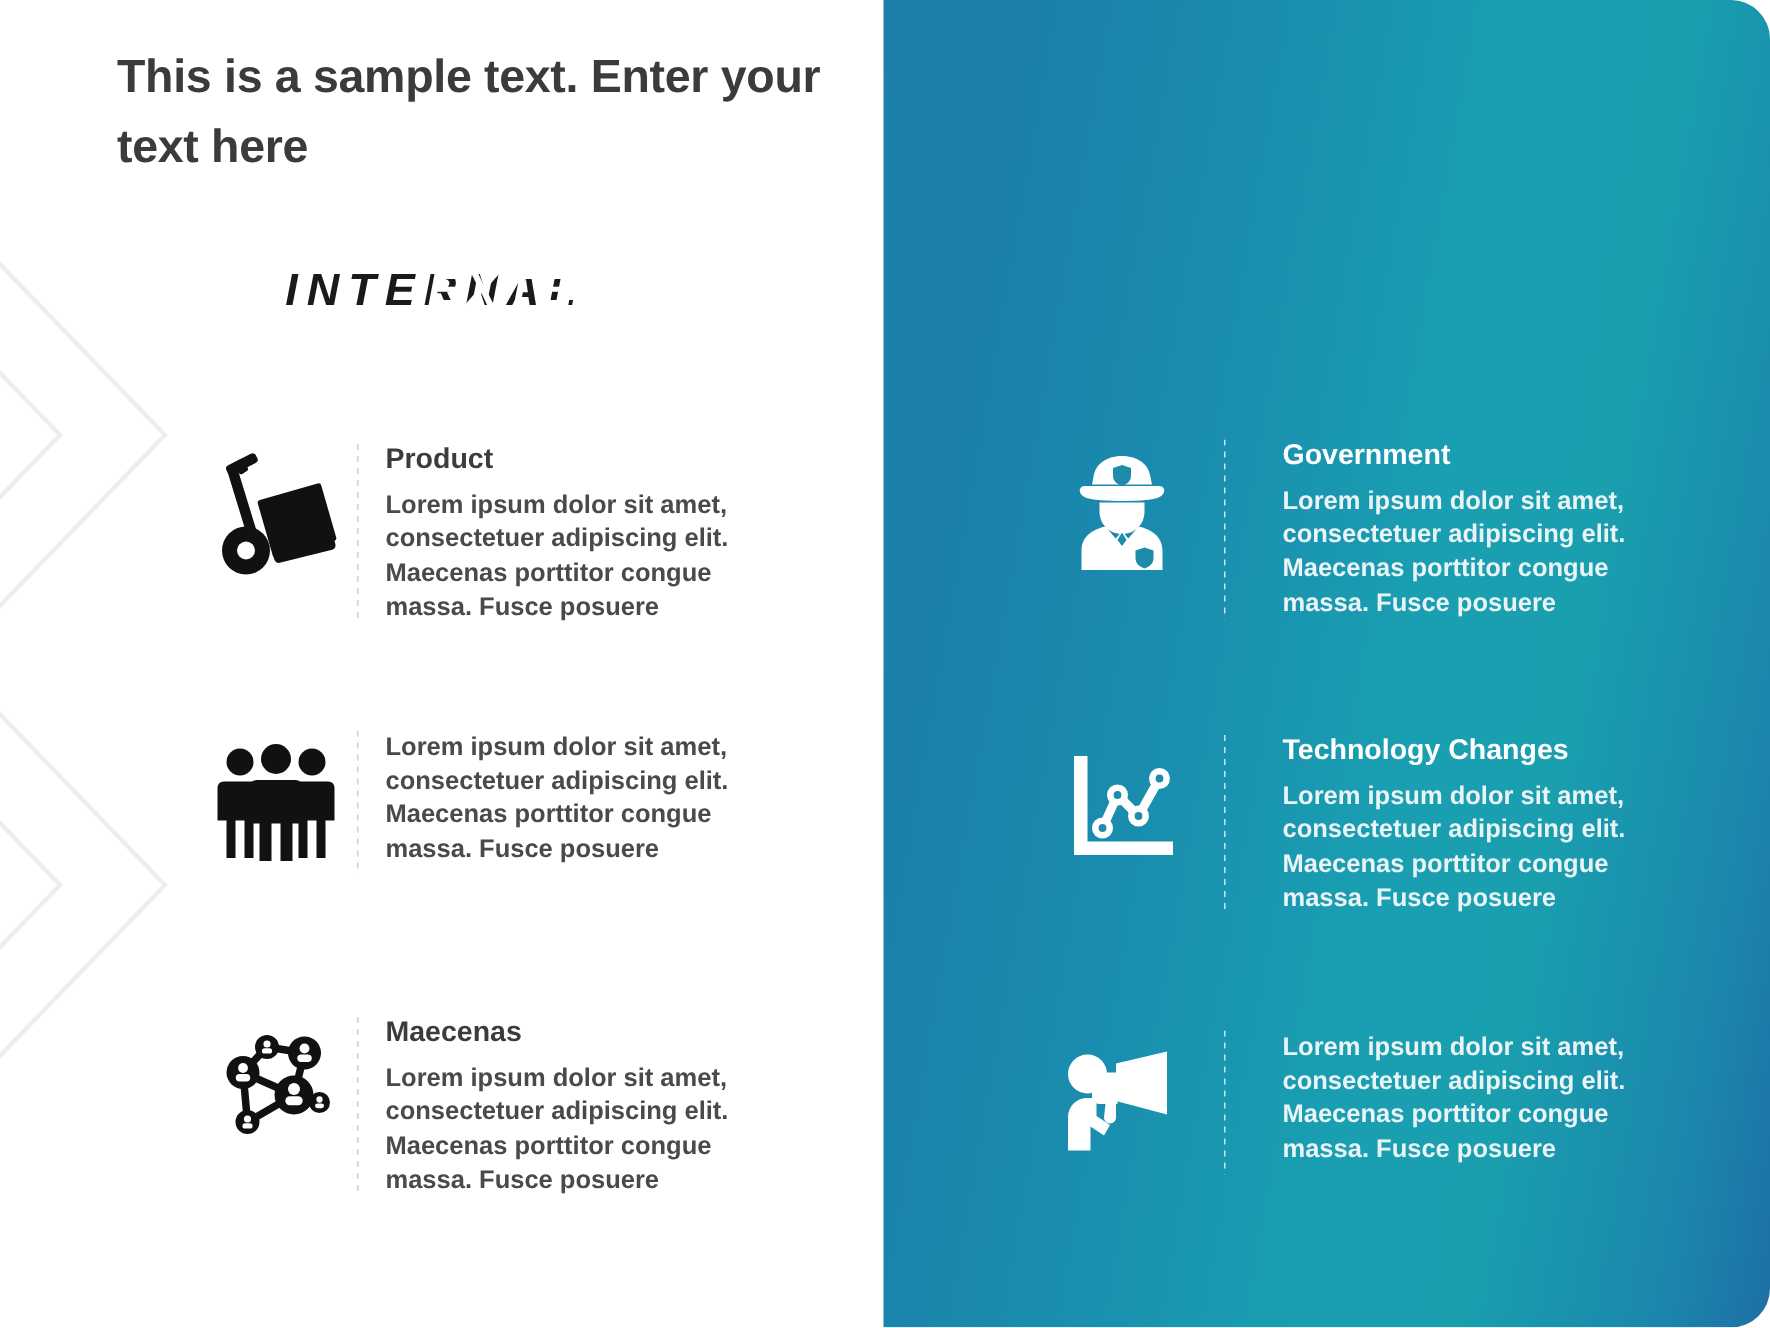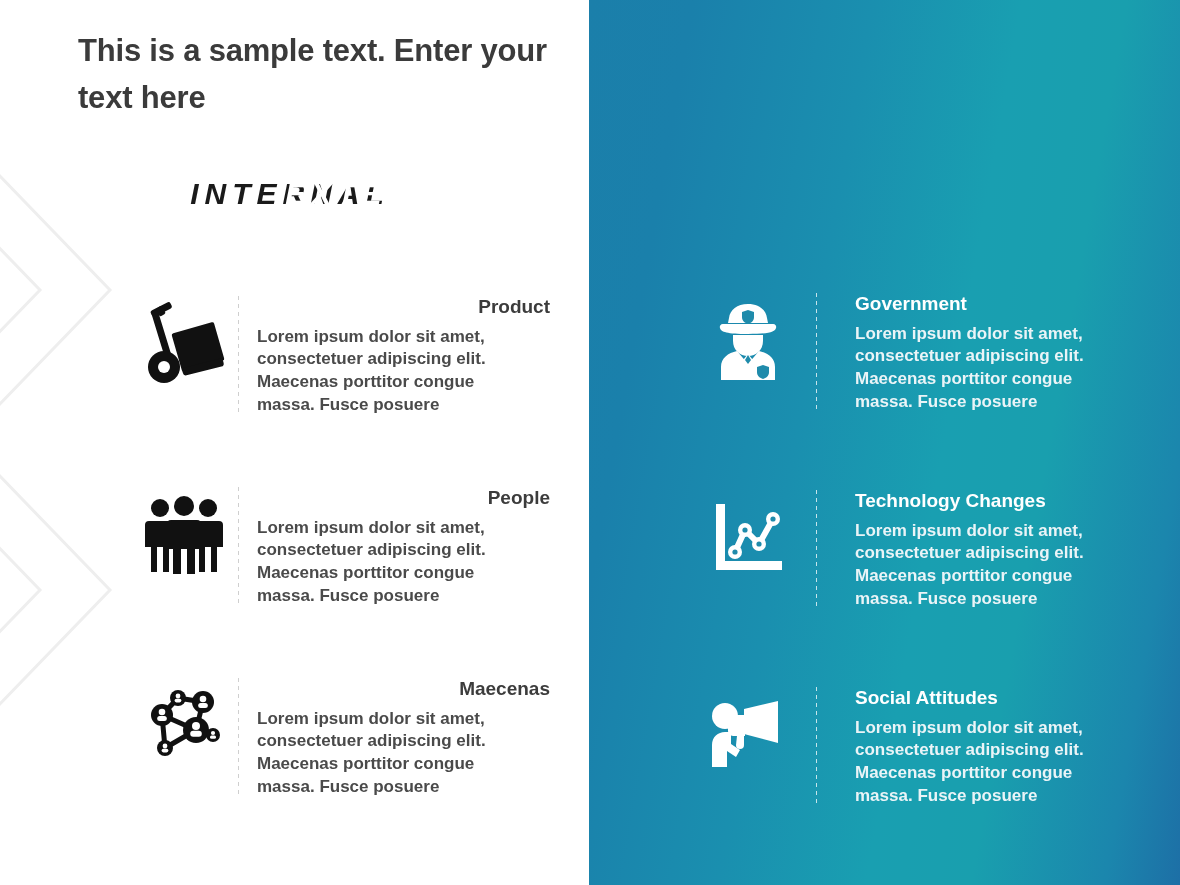--- a/index.html
+++ b/index.html
@@ -11,20 +11,21 @@
     background: #ffffff;
     font-family: "Liberation Sans", sans-serif;
   }
 
   .slide {
     position: relative;
     width: 1180px;
     height: 885px;
     background: #ffffff;
     overflow: hidden;
+    border-radius: 26px;
   }
 
   
   .watermark {
     position: absolute;
     left: -120px;
     top: -40px;
     width: 420px;
     height: 980px;
     pointer-events: none;
@@ -134,21 +135,21 @@
     margin-bottom: 7px;
   }
   .item-body {
     font-size: 17px;
     line-height: 1.33;
     width: 240px;
     font-weight: bold;
   }
 
   
-  .internal .item-title { color: #3c3c3c; text-align: right; }
+  .internal .item-title { color: #3c3c3c; }
   .internal .item-body  { color: #4a4a4a; }
 
   
   .external .item-title { color: #ffffff; }
   .external .item-body  { color: #eaf4f7; }
 
   
   .item-internal { left: 130px; width: 420px; }
   .int-1 { top: 296px; }
   .int-2 { top: 487px; }
@@ -221,21 +222,20 @@
           <circle cx="65" cy="12" r="9"></circle>
           <path d="M54 25 h22 a4 4 0 0 1 4 4 v22 h-6 v25 h-6 v-25 h-6 v25 h-6 v-25 h-6 v-22 a4 4 0 0 1 4 -4 z"></path>
 
           <circle cx="41" cy="10" r="10"></circle>
           <path d="M28 24 h26 a5 5 0 0 1 5 5 v24 h-7 v25 h-8 v-25 h-6 v25 h-8 v-25 h-7 v-24 a5 5 0 0 1 5 -5 z"></path>
         </g>
       </svg>
     </div>
     <div class="divider divider-internal"></div>
     <div class="item-text">
-      <div class="item-title">People</div>
       <div class="item-body">Lorem ipsum dolor sit amet, consectetuer adipiscing elit. Maecenas porttitor congue massa. Fusce posuere</div>
     </div>
   </div>
 
   <div class="item item-internal internal int-3">
     <div class="item-icon">
       <svg width="88" height="82" viewBox="0 0 88 82">
         <g stroke="#111111" stroke-width="5" fill="none">
           <path d="M22 30 L38 13 M38 13 L63 17 M63 17 L56 45 M56 45 L22 30 M56 45 L73 50 M22 30 L25 63 M25 63 L56 45"></path>
         </g>
@@ -342,18 +342,17 @@
           <path d="M36 10 l34 -8 v42 l-34 -9 z"></path>
 
           <path d="M25 16 h12 v21 h-12 a5 5 0 0 1 -5 -5 v-11 a5 5 0 0 1 5 -5 z"></path>
 
           <path d="M29 37 h7 v9 a4 4 0 0 1 -8 0 z"></path>
         </g>
       </svg>
     </div>
     <div class="divider divider-external"></div>
     <div class="item-text">
-      <div class="item-title">Social Attitudes</div>
       <div class="item-body">Lorem ipsum dolor sit amet, consectetuer adipiscing elit. Maecenas porttitor congue massa. Fusce posuere</div>
     </div>
   </div>
 
 </div>
 
 </body></html>

